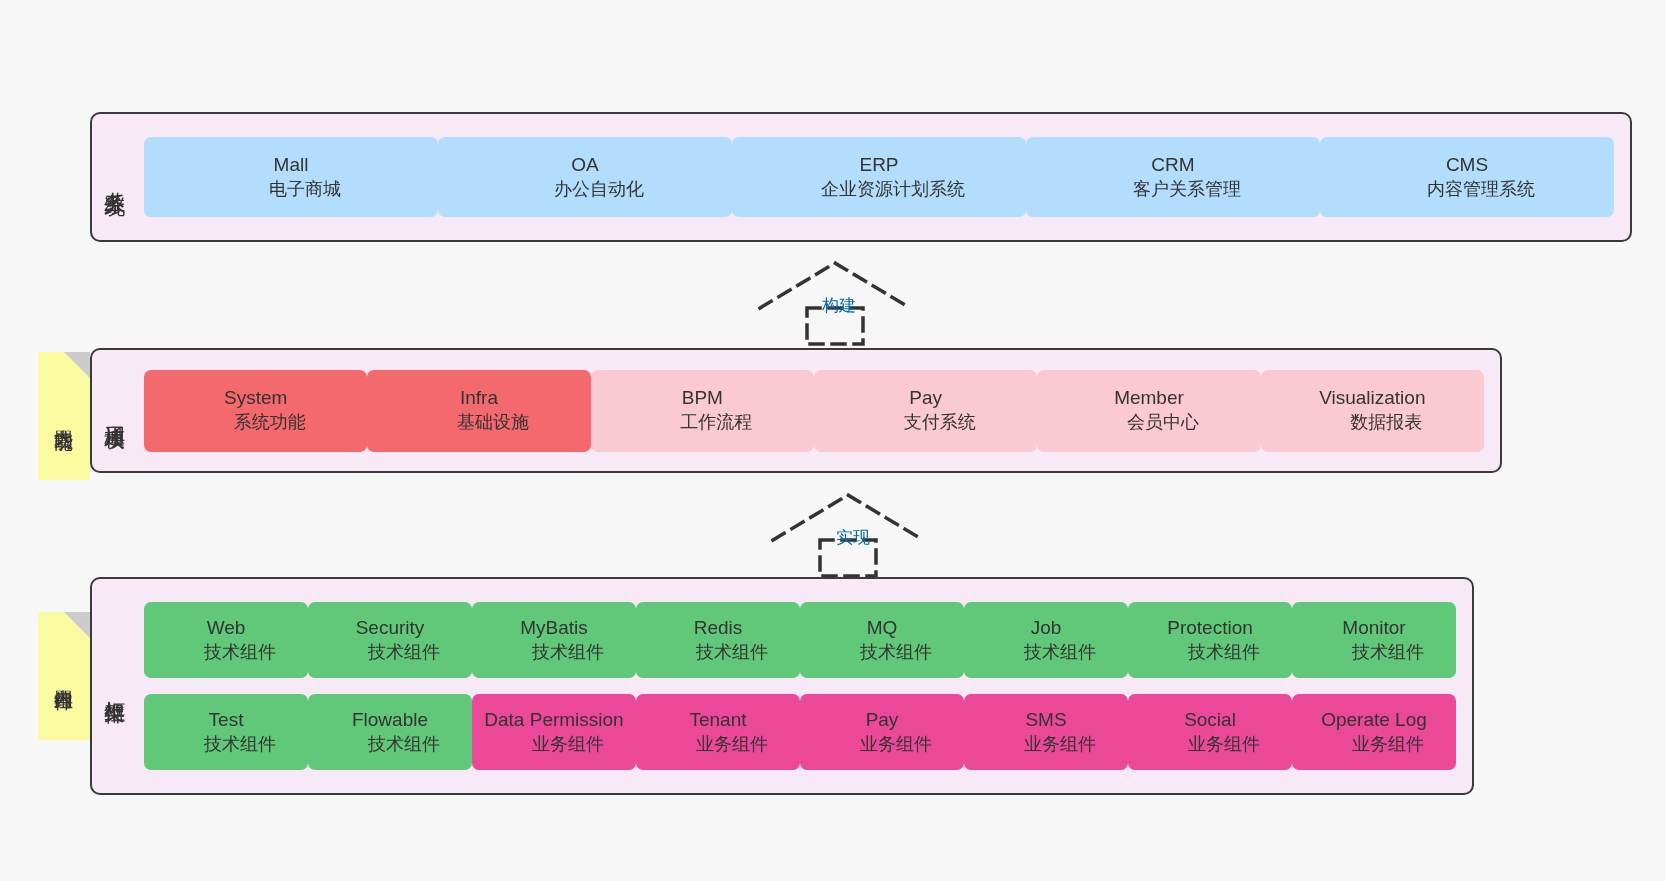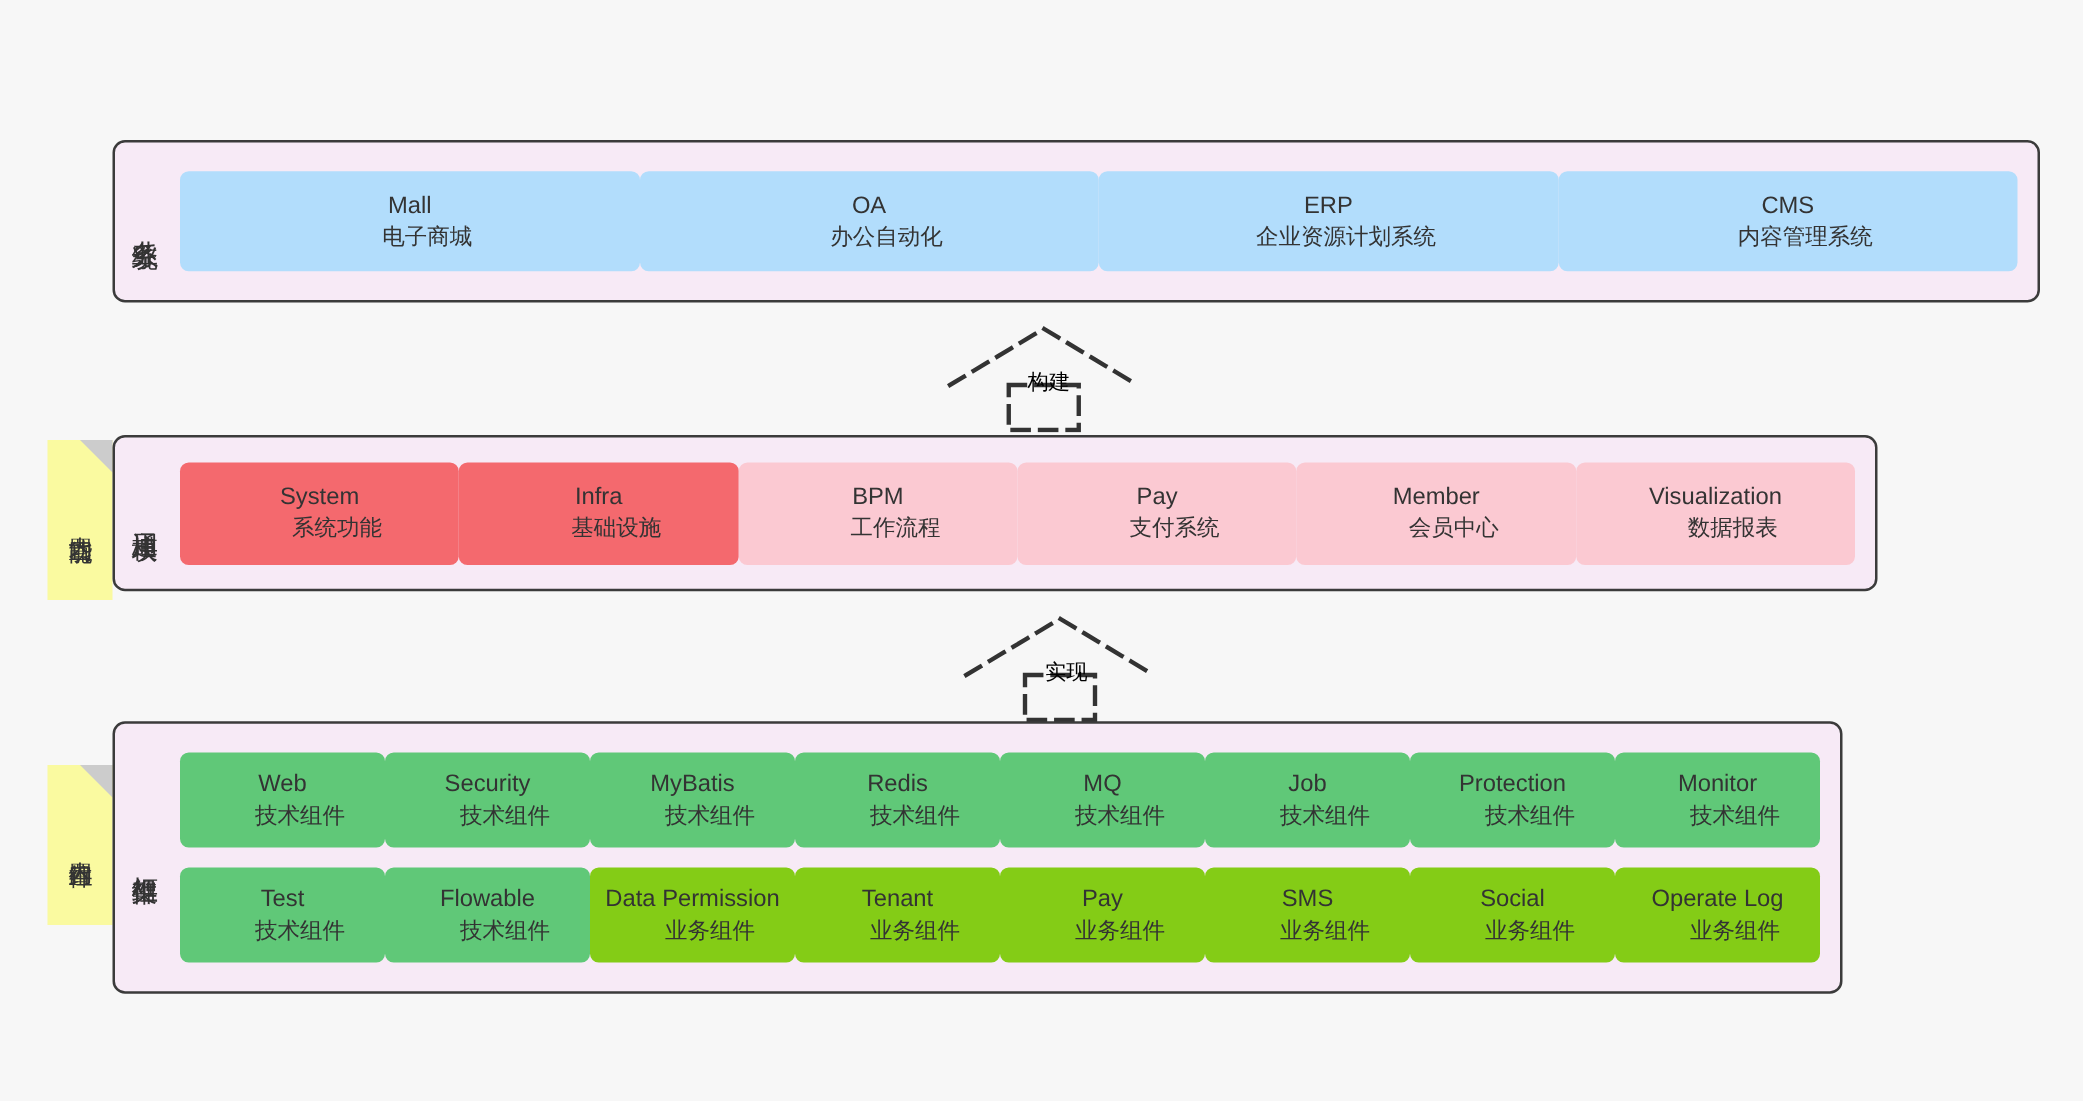--- a/index.html
+++ b/index.html
@@ -77,21 +77,21 @@
     padding: 6px 4px;
     color: #333333;
   }
   .card .t1 { font-size: 19px; }
   .card .t2 { font-size: 18px; padding-left: 28px; }
 
   .card.blue       { background: #b2ddfc; height: 80px; }
   .card.red        { background: #f4696e; height: 82px; }
   .card.pink       { background: #fbc9d2; height: 82px; }
   .card.green      { background: #60c878; height: 76px; }
-  .card.lightgreen { background: #84cc16; height: 76px; }
+  .card.lightgreen { background: #ec4899; height: 76px; }
 
   
   .note {
     position: absolute;
     background: #fafaa0;
     box-sizing: border-box;
     display: flex;
     align-items: center;
     justify-content: center;
     font-size: 19px;
@@ -114,21 +114,21 @@
   }
 
   
   .arrow {
     position: absolute;
     pointer-events: none;
   }
   .arrow-label {
     position: absolute;
     font-size: 17px;
-    color: #000000;
+    color: #0369a1;
     background: transparent;
     white-space: nowrap;
     user-select: none;
   }
 </style>
 </head>
 <body>
 
 <div class="canvas">
 
@@ -140,20 +140,24 @@
           <span class="t1">Mall</span>
           <span class="t2">电子商城</span>
         </div>
         <div class="card blue">
           <span class="t1">OA</span>
           <span class="t2">办公自动化</span>
         </div>
         <div class="card blue">
           <span class="t1">ERP</span>
           <span class="t2">企业资源计划系统</span>
+        </div>
+        <div class="card blue">
+          <span class="t1">CRM</span>
+          <span class="t2">客户关系管理</span>
         </div>
         <div class="card blue">
           <span class="t1">CMS</span>
           <span class="t2">内容管理系统</span>
         </div>
       </div>
     </div>
   </div>
 
   <svg class="arrow" style="left:755px; top:258px; width:160px; height:88px;" viewBox="0 0 160 88">

